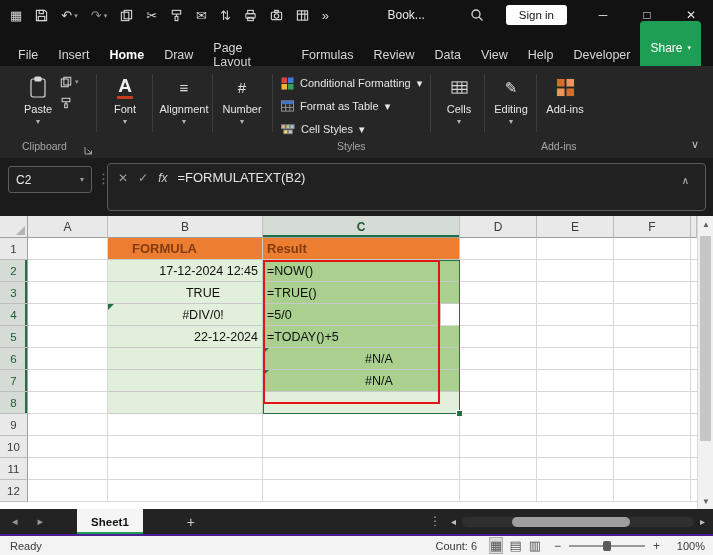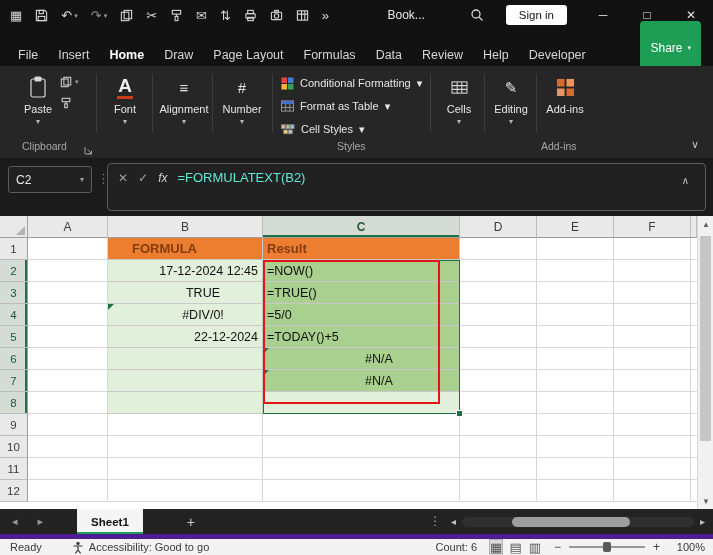--- a/index.html
+++ b/index.html
@@ -55,21 +55,21 @@
   .namebox{position:absolute;left:8px;top:8px;width:84px;height:27px;border:1px solid #5c5c5c;
            border-radius:3px;background:#212121;color:#ececec;font-size:12px;display:flex;
            align-items:center;justify-content:space-between;padding:0 7px;}
   .namebox .tcaret{font-size:8px;}
   .dragdots{position:absolute;left:97px;top:13px;color:#7a7a7a;font-size:13px;}
   .fbox{position:absolute;left:107px;right:7px;top:5px;height:48px;background:#212121;
         border:1px solid #5c5c5c;border-radius:4px;display:flex;align-items:flex-start;
         padding:6px 26px 0 10px;gap:10px;color:#ededed;}
   .fbx{font-size:12px;color:#9f9f9f;line-height:16px;}
   .ffx{font-size:12px;font-style:italic;color:#cfcfcf;line-height:16px;}
-  .ftext{font-size:13px;line-height:16px;color:#5eead4;}
+  .ftext{font-size:13px;line-height:16px;color:#e5e5e5;}
   .fexpand{position:absolute;right:16px;top:11px;font-size:10px;color:#bdbdbd;}
 
   
   .sheet{position:absolute;top:216px;left:0;width:697px;height:293px;background:#fff;}
   .colheads{position:absolute;top:0;left:0;height:22px;display:flex;}
   .corner{width:28px;height:22px;background:#E9E9E9;border-right:1px solid #9f9f9f;
           border-bottom:1px solid #9f9f9f;position:relative;}
   .corner::after{content:"";position:absolute;right:2px;bottom:2px;border-left:9px solid transparent;
           border-bottom:9px solid #b3b3b3;}
   .colhdr{height:22px;background:#E9E9E9;border-right:1px solid #bdbdbd;border-bottom:1px solid #9f9f9f;
@@ -117,21 +117,21 @@
   .addsheet{margin-left:44px;font-size:14px;color:#cccccc;}
   .tabmore{position:absolute;right:272px;top:5px;font-size:12px;color:#aaaaaa;}
   .hscroll{position:absolute;right:8px;top:4px;width:254px;height:17px;display:flex;
           align-items:center;gap:6px;}
   .hs-arrow{font-size:10px;color:#c0c0c0;}
   .htrack{flex:1;height:10px;background:#2f2f2f;border-radius:5px;position:relative;}
   .hthumb{position:absolute;left:50px;top:0;width:118px;height:10px;background:#9E9E9E;border-radius:5px;}
 
   
   .statusbar{position:absolute;top:534px;left:0;width:713px;height:21px;background:#F3F3F3;
-          border-top:5px solid #4c1d95;display:flex;align-items:center;font-size:11px;color:#3a3a3a;}
+          border-top:2px solid #4c1d95;display:flex;align-items:center;font-size:11px;color:#3a3a3a;}
   .sb-ready{margin-left:10px;}
   .sb-access{margin-left:30px;display:flex;align-items:center;gap:5px;}
   .sb-right{margin-left:auto;display:flex;align-items:center;gap:13px;padding-right:8px;}
   .viewicons{display:flex;align-items:center;gap:7px;font-size:13px;color:#555;}
   .viewicons .active{background:#dcdcdc;outline:1px solid #b0b0b0;}
   .zoomwrap{display:flex;align-items:center;gap:8px;}
   .ztrack{width:76px;height:2px;background:#999;position:relative;}
   .zthumb{position:absolute;left:34px;top:-4px;width:8px;height:10px;background:#5a5a5a;border-radius:2px;}
   .zbtn{font-size:12px;color:#444;}
   .zpct{min-width:32px;text-align:right;}
@@ -214,22 +214,23 @@
     </div>
   </div>
 
   <div class="menubar">
     <div class="mtab">File</div>
     <div class="mtab">Insert</div>
     <div class="mtab active">Home</div>
     <div class="mtab">Draw</div>
     <div class="mtab">Page Layout</div>
     <div class="mtab">Formulas</div>
+    <div class="mtab">Review</div>
     <div class="mtab">Data</div>
-    <div class="mtab">Review</div>
+    <div class="mtab">View</div>
     <div class="mtab">Help</div>
     <div class="mtab">Developer</div>
     <div class="share">
       <span>Share</span>
         <span class="tcaret">▾</span>
     </div>
   </div>
 
   <div class="ribbon">
 
@@ -424,21 +425,21 @@
     <div class="cell lg right" style="left:108px;top:44px;width:155px;">17-12-2024 12:45</div>
     <div class="cell lg center" style="left:108px;top:66px;width:155px;">TRUE</div>
     <div class="cell lg center flag" style="left:108px;top:88px;width:155px;">#DIV/0!</div>
     <div class="cell lg right" style="left:108px;top:110px;width:155px;">22-12-2024</div>
     <div class="cell lg" style="left:108px;top:132px;width:155px;"></div>
     <div class="cell lg" style="left:108px;top:154px;width:155px;"></div>
     <div class="cell lg" style="left:108px;top:176px;width:155px;"></div>
 
     <div class="cell mg" style="left:263px;top:44px;width:197px;">=NOW()</div>
     <div class="cell mg" style="left:263px;top:66px;width:197px;">=TRUE()</div>
-    <div class="cell mg" style="left:263px;top:88px;width:197px;">=5/0</div>
+    <div class="cell mg" style="left:263px;top:88px;width:178px;">=5/0</div>
     <div class="cell mg" style="left:263px;top:110px;width:197px;">=TODAY()+5</div>
     <div class="cell mg center flag" style="left:263px;top:132px;width:197px;">#N/A</div>
     <div class="cell mg center flag" style="left:263px;top:154px;width:197px;">#N/A</div>
     <div class="cell lg" style="left:263px;top:176px;width:197px;"></div>
 
     <div class="selbox"></div>
     <div class="fillhandle"></div>
     <div class="redbox"></div>
   </div>
 
@@ -460,27 +461,20 @@
       <span class="hs-arrow">◂</span>
       <div class="htrack">
         <div class="hthumb"></div>
       </div>
       <span class="hs-arrow">▸</span>
     </div>
   </div>
 
   <div class="statusbar">
     <span class="sb-ready">Ready</span>
-    <span class="sb-access">
-      <svg width="12" height="13" viewBox="0 0 12 13">
-        <circle cx="6" cy="2.4" r="1.7" fill="#3a3a3a"></circle>
-        <path d="M1.5 5 h9 M6 5 v4 M6 9 l-2.6 3.4 M6 9 l2.6 3.4" stroke="#3a3a3a" stroke-width="1.2" fill="none"></path>
-      </svg>
-      <span>Accessibility: Good to go</span>
-    </span>
     <span class="sb-right">
       <span>Count: 6</span>
       <span class="viewicons">
         <span class="active">▦</span>
         <span>▤</span>
         <span>▥</span>
       </span>
       <span class="zoomwrap">
         <span class="zbtn">−</span>
         <span class="ztrack">

